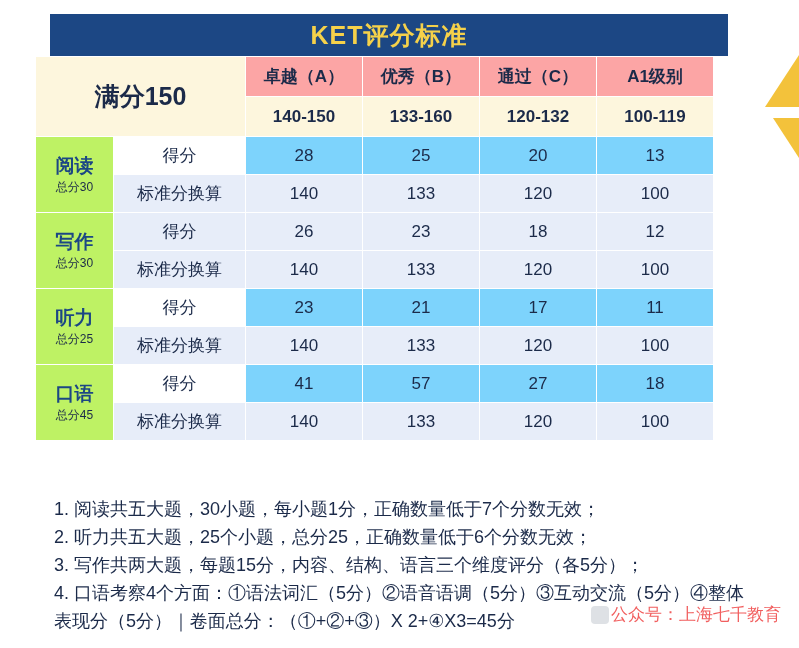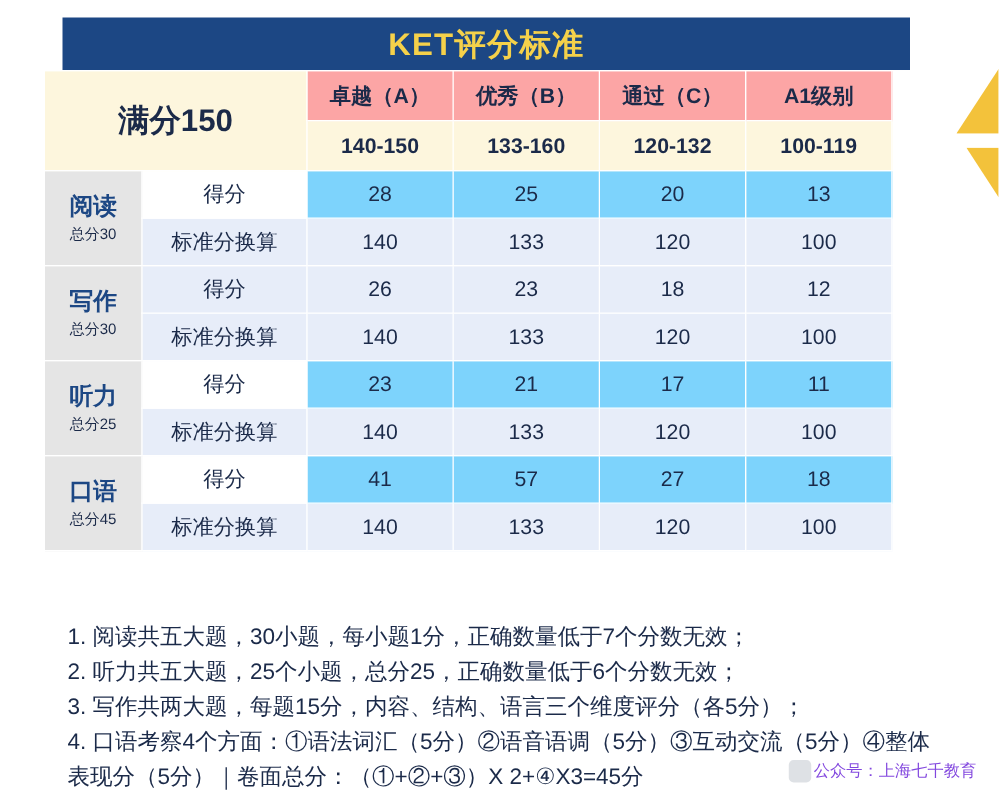--- a/index.html
+++ b/index.html
@@ -88,21 +88,21 @@
   }
   .hdr-range {
     background: #fdf6dd;
     font-size: 17px !important;
     font-weight: bold;
     color: #1b2a49;
     height: 39px;
     margin-top: 18px;
   }
   .sec-name {
-    background: #e5e5e5;
+    background: #bef264;
     height: 74px;
   }
   .sec-name .sec-title {
     font-size: 19px;
     font-weight: bold;
     color: #1c4784;
     line-height: 24px;
   }
   .sec-name .sec-sub {
     font-size: 12px;
@@ -139,22 +139,22 @@
   .notes .note-line {
     white-space: pre-wrap;
   }
   .watermark {
     position: absolute;
     right: 18px;
     bottom: 22px;
     display: flex;
     align-items: center;
     gap: 2px;
-    color: #6d28d9;
-    font-size: 13px;
+    color: #ef4444;
+    font-size: 17px;
     opacity: 0.85;
   }
   .wm-badge {
     width: 18px;
     height: 18px;
     border-radius: 4px;
     background: #d9dce1;
     display: inline-block;
   }
 </style>

